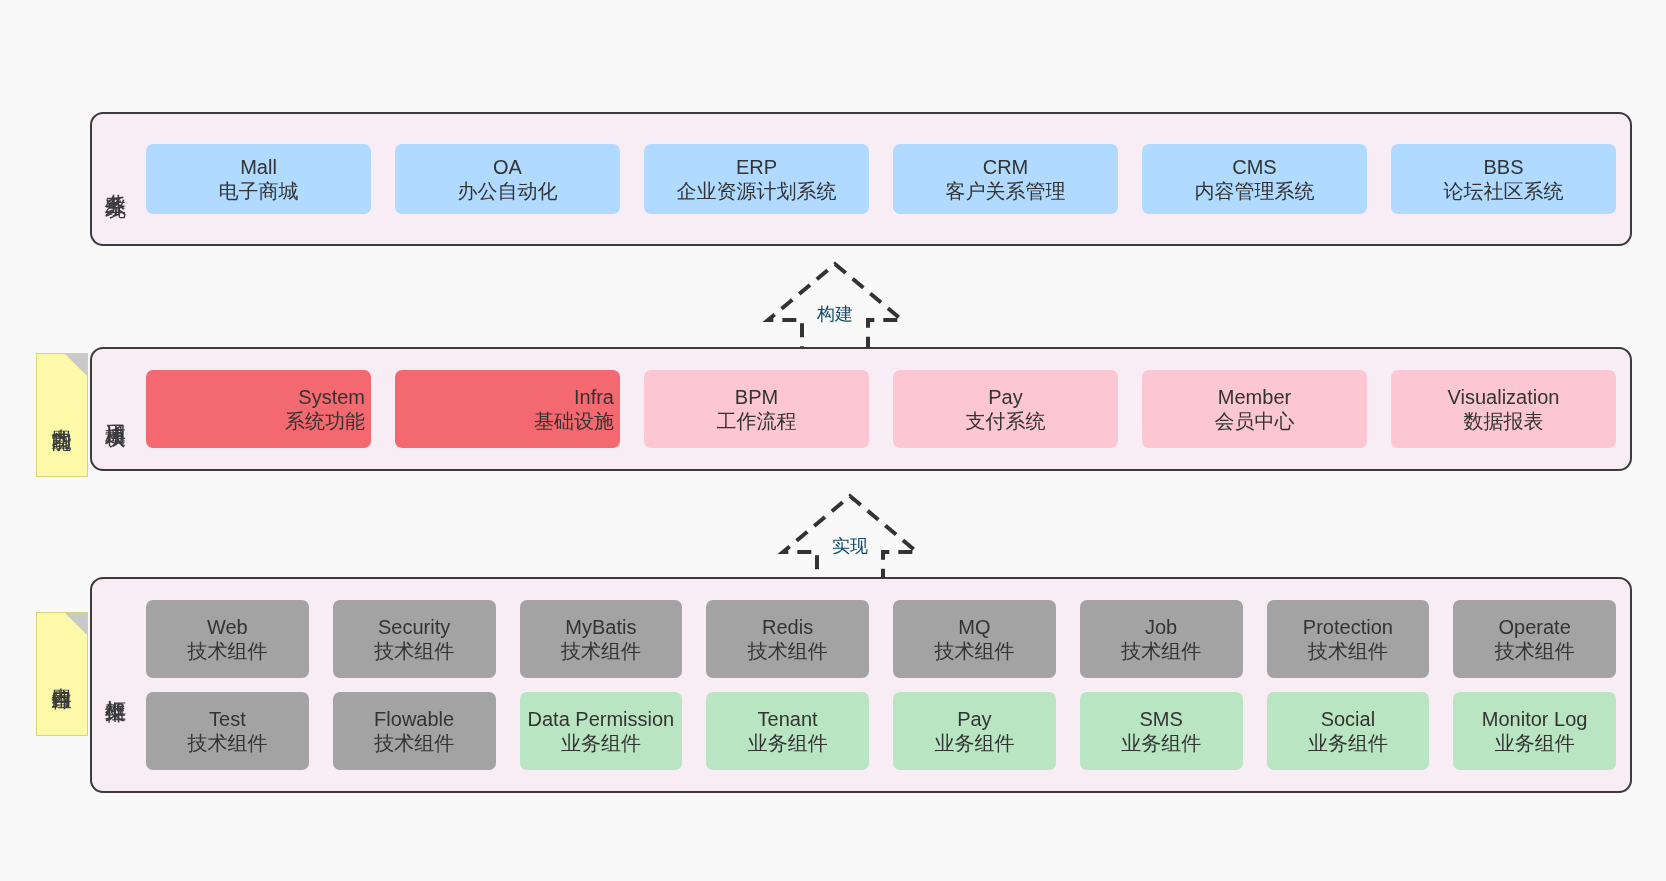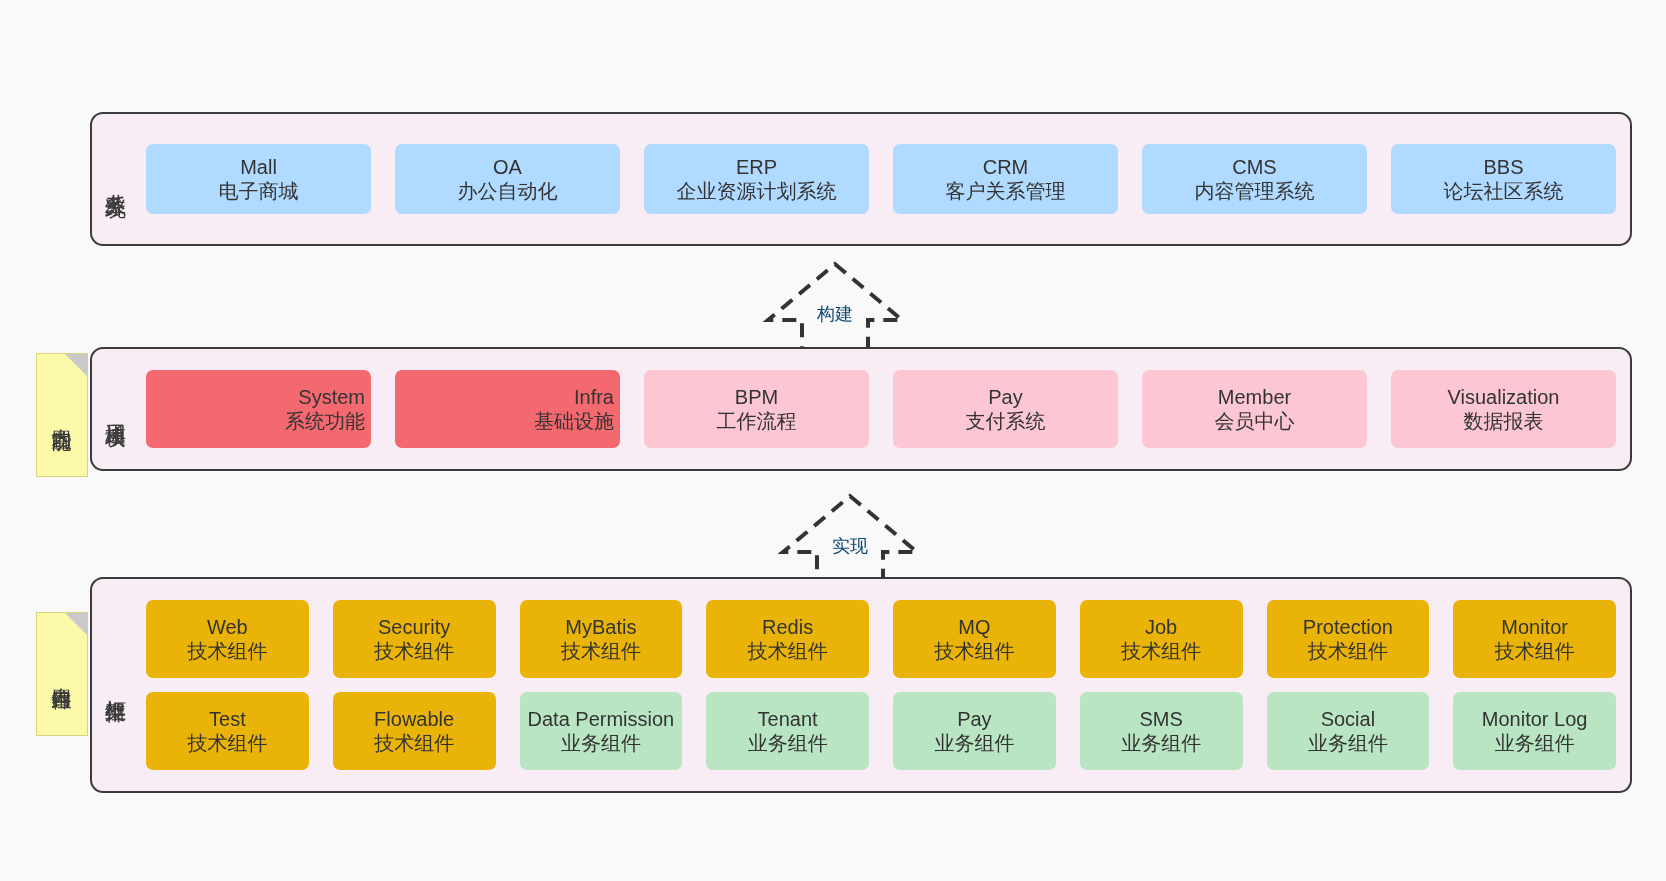--- a/index.html
+++ b/index.html
@@ -82,21 +82,21 @@
   .card .cn {
     font-size: 20px;
     white-space: nowrap;
   }
   .card.wrap .en { white-space: normal; }
 
   
   .c-blue        { background: #b0daff; }
   .c-red         { background: #f4696f; align-items: flex-end; }
   .c-pink        { background: #fcc7d2; }
-  .c-green       { background: #eab308; }
+  .c-green       { background: #a3a3a3; }
   .c-lightgreen  { background: #b9e5c3; }
 
   
   #layer-business  { left: 90px;  top: 112px; width: 1542px; height: 134px; }
   #layer-common    { left: 90px;  top: 347px; width: 1542px; height: 124px; }
   #layer-framework { left: 90px;  top: 577px; width: 1542px; height: 216px; }
 
   #layer-business  .card { height: 70px; }
   #layer-common    .card { height: 78px; }
   #layer-framework .card { height: 78px; }
@@ -272,21 +272,21 @@
         </div>
         <div class="card c-green">
           <span class="en">Job</span>
           <span class="cn">技术组件</span>
         </div>
         <div class="card c-green">
           <span class="en">Protection</span>
           <span class="cn">技术组件</span>
         </div>
         <div class="card c-green">
-          <span class="en">Monitor</span>
+          <span class="en">Operate</span>
           <span class="cn">技术组件</span>
         </div>
       </div>
 
       <div class="card-row">
         <div class="card c-green">
           <span class="en">Test</span>
           <span class="cn">技术组件</span>
         </div>
         <div class="card c-green">

